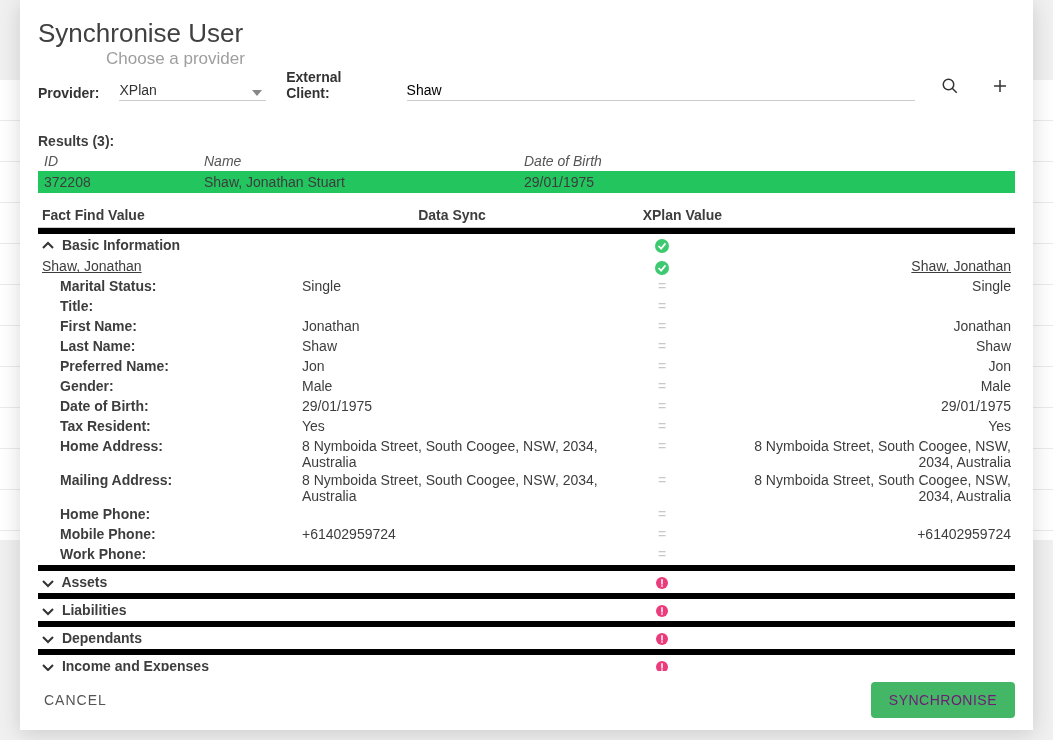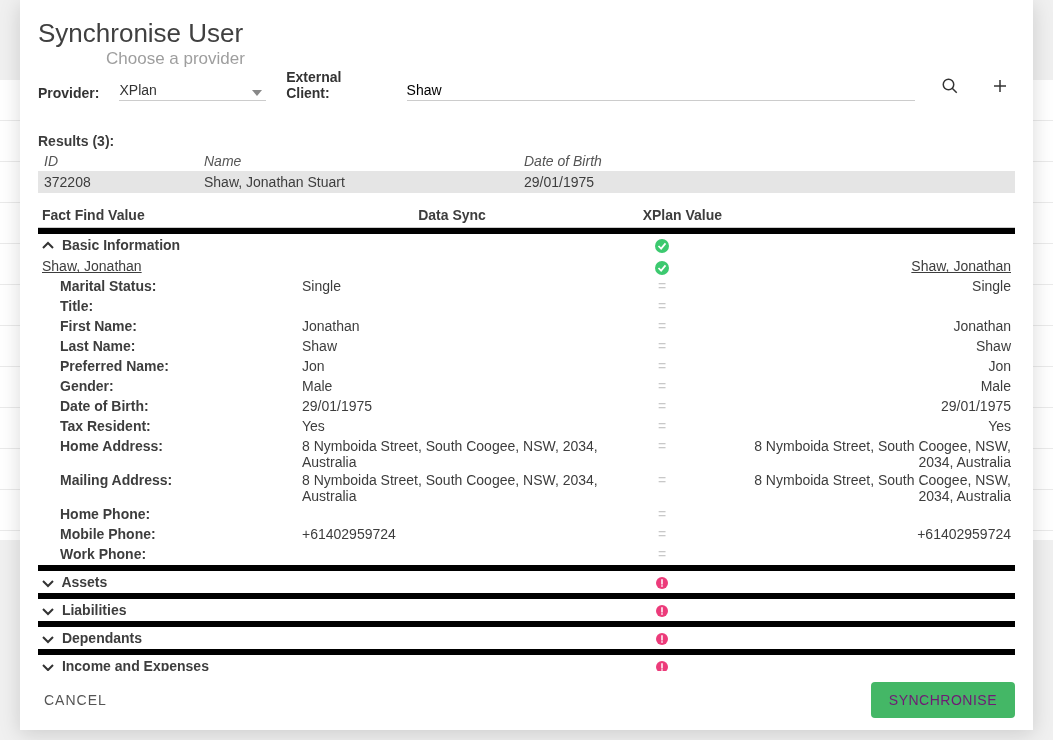--- a/index.html
+++ b/index.html
@@ -33,21 +33,21 @@
   .select-wrap .caret { position:absolute; right:4px; top:4px; }
   .text-input {
     border:none; border-bottom:1px solid #ccc; outline:none; font-size:14px;
     width: 520px; padding:2px 0;
   }
   .icon-btn { background:none; border:none; cursor:pointer; padding:6px; color:#555;}
   .results-label { font-weight:600; margin-top:4px; margin-bottom:2px; }
   table.results { width:100%; border-collapse:collapse; font-size:14px;}
   table.results th { text-align:left; font-style:italic; font-weight:400; color:#555; padding:2px 6px;}
   table.results td { padding:3px 6px;}
-  tr.selected-row { background:#e5e5e5; }
+  tr.selected-row { background:#22c55e; }
   .col-id { width:160px;}
   .col-name { width:320px;}
   .col-dob { width:auto;}
 
   .grid-header {
     display:grid; grid-template-columns: 260px 300px 120px 1fr;
     font-weight:600; border-bottom:1px solid #ccc; padding:6px 4px 4px 4px; margin-top:8px;
   }
   .grid-header .c3 { text-align:center;}
   .grid-header .c4 { text-align:right;}

